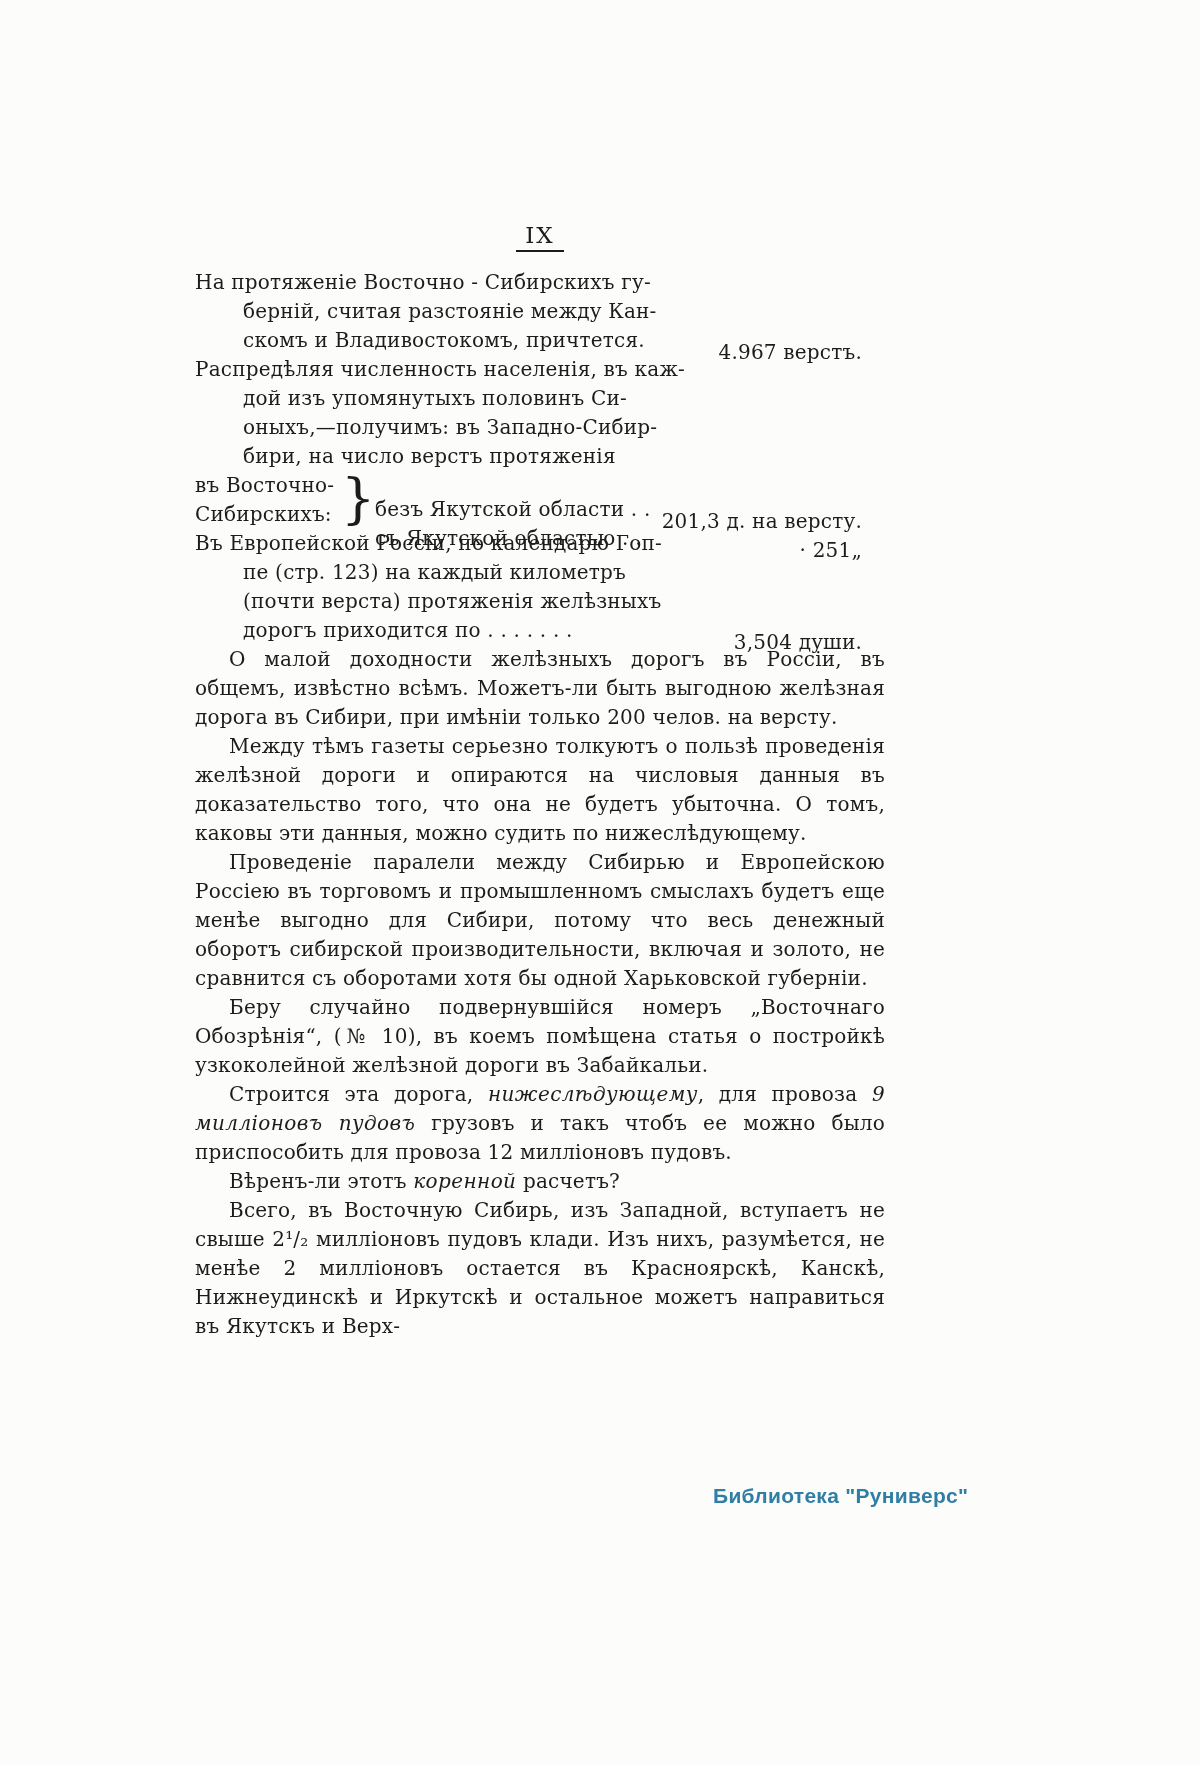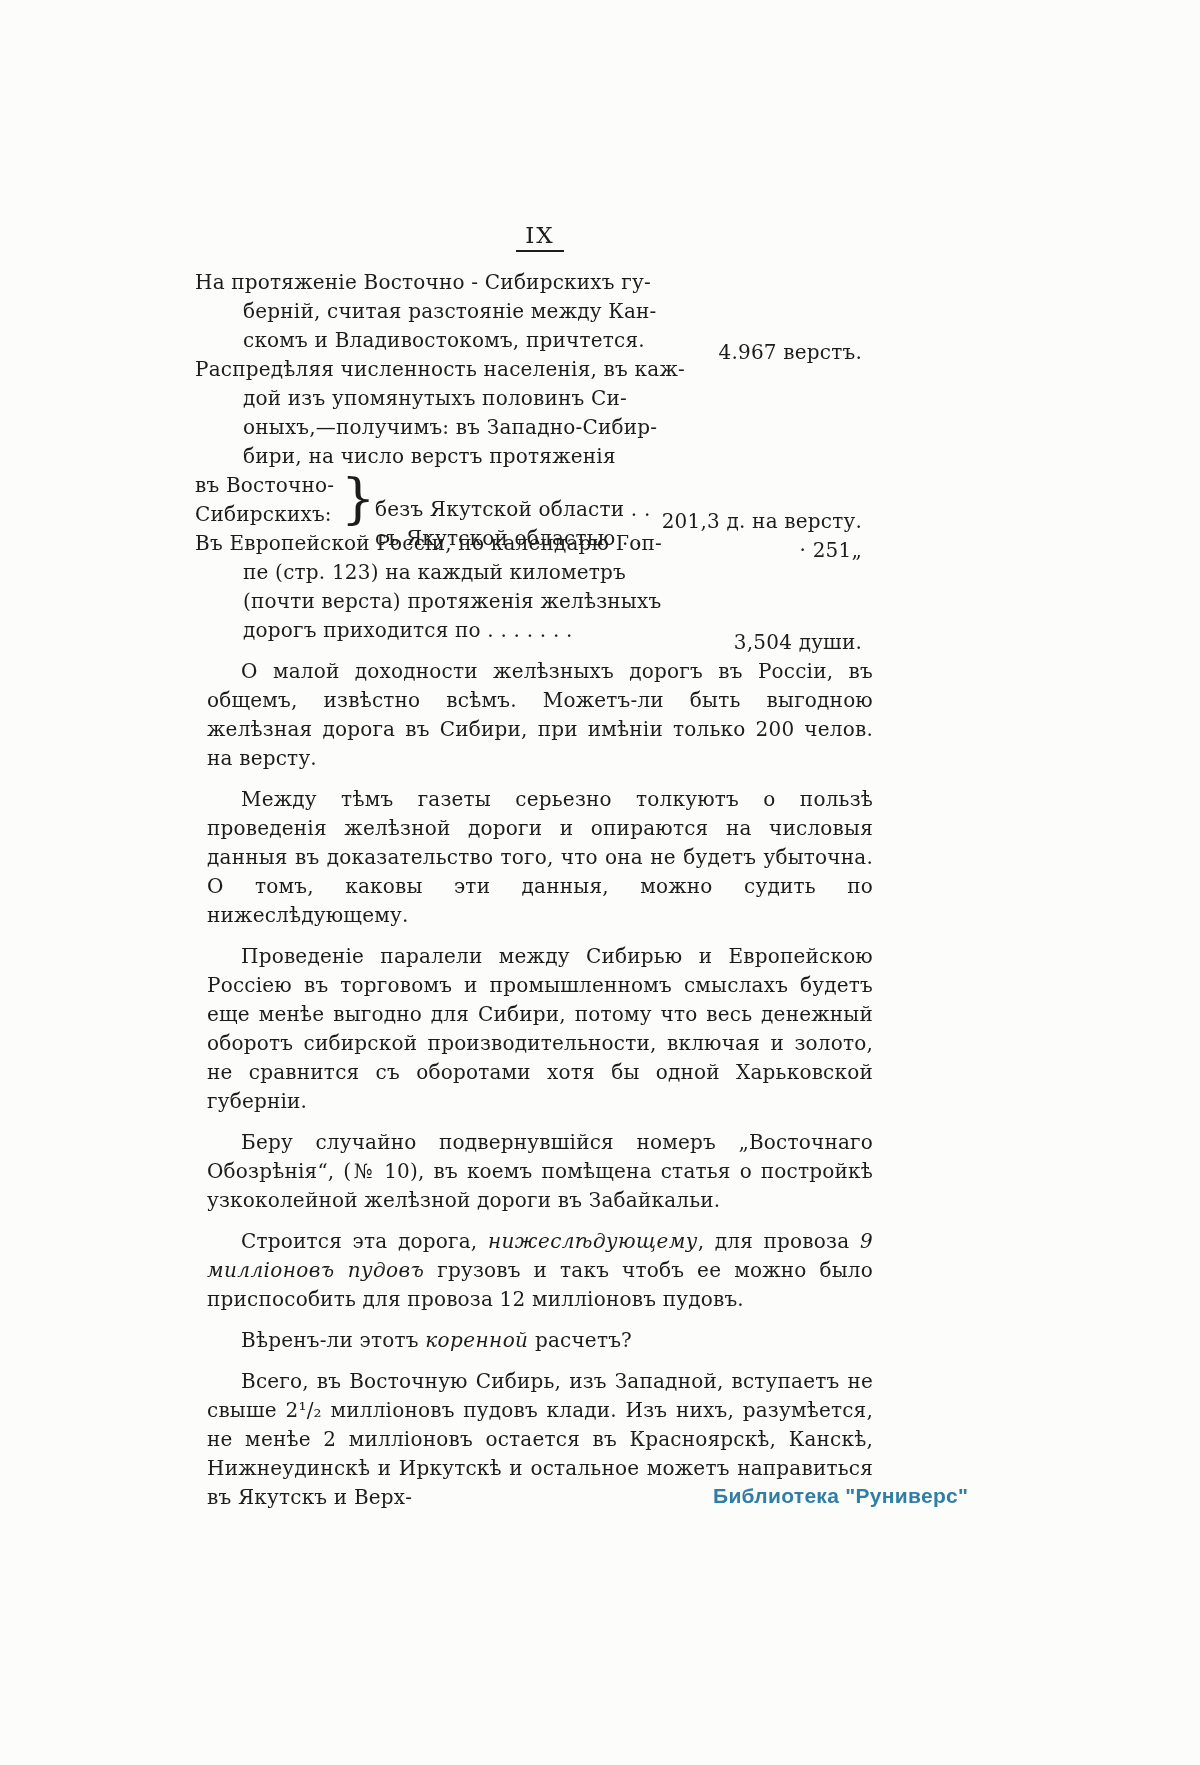--- a/index.html
+++ b/index.html
@@ -62,21 +62,21 @@
     top: -3px;
     font-size: 54px;
     line-height: 62px;
     font-weight: 400;
   }
   .brace-right { position: absolute; left: 180px; top: 0; right: 0; margin-top: 24px; }
   .brace-right .stat-value { left: 297px; }
 
   
   .paragraphs p {
-    margin: 12px;
+    margin: 0;
     text-indent: 34px;
     text-align: justify;
   }
   .paragraphs i { letter-spacing: 0.4px; }
 
   .watermark {
     position: absolute;
     left: 713px;
     top: 1484px;
     font-family: "Liberation Sans", sans-serif;

